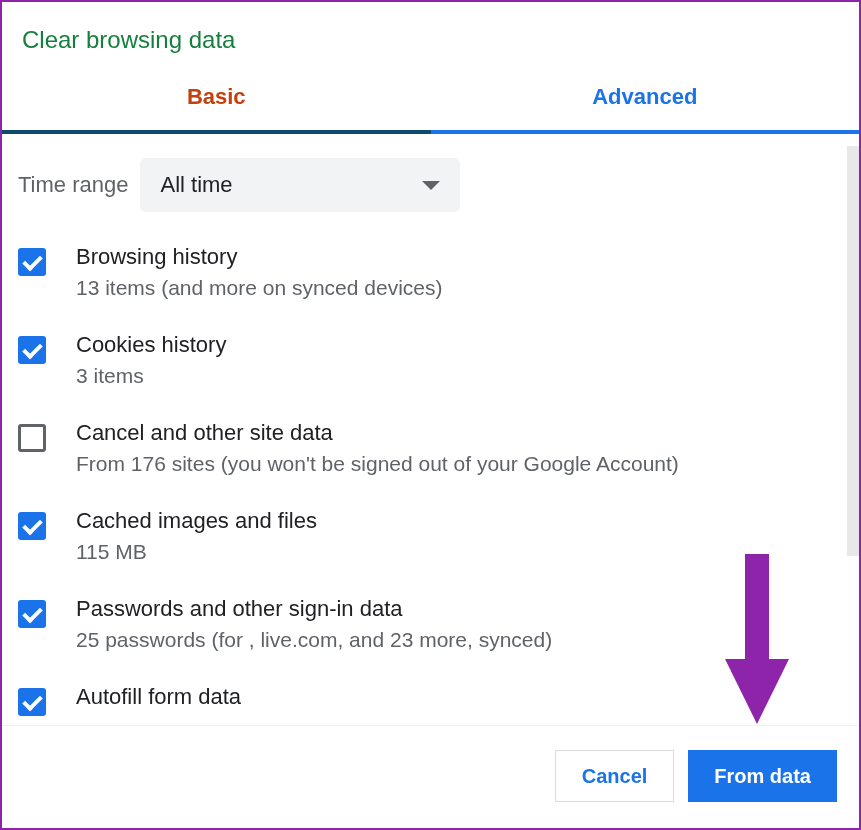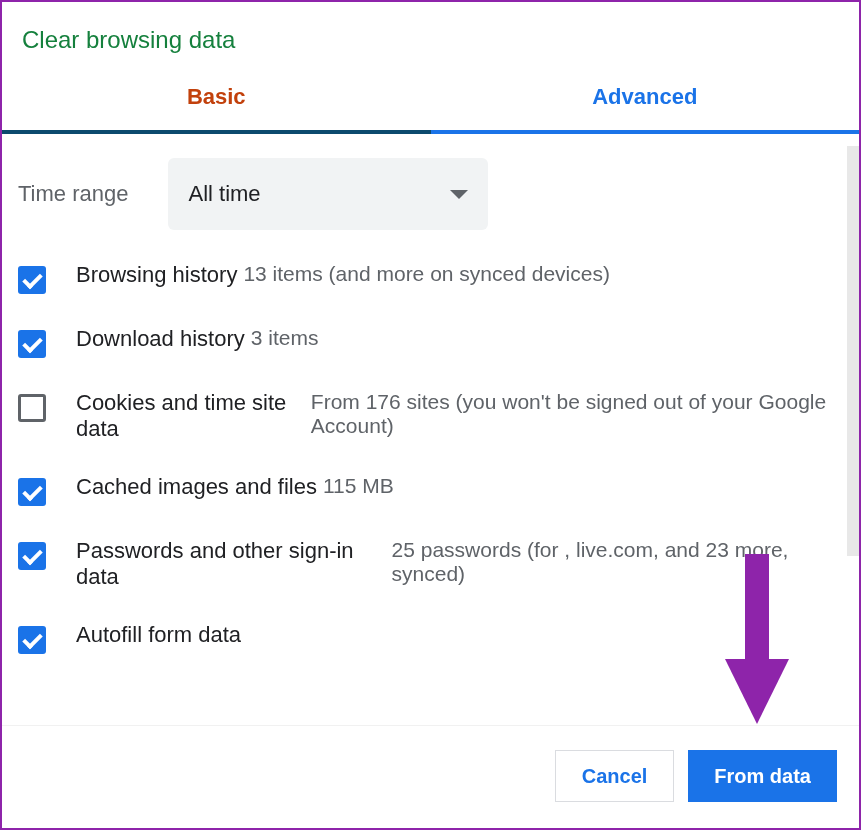--- a/index.html
+++ b/index.html
@@ -42,33 +42,33 @@
   }
   .body {
     flex: 1;
     overflow-y: auto;
     padding: 0 16px 0 16px;
     position: relative;
   }
   .timerow {
     display: flex;
     align-items: center;
-    gap: 40px;
+    gap: 12px;
     padding: 24px 0 22px 0;
   }
   .timerow-label {
     font-size: 22px;
     color: #5f6368;
   }
   .select {
     display: flex;
     align-items: center;
     justify-content: space-between;
     width: 320px;
-    height: 72px;
+    height: 54px;
     background: #f1f3f4;
     border-radius: 6px;
     padding: 0 20px;
     cursor: pointer;
   }
   .select-text {
     font-size: 22px;
     color: #202124;
   }
   .select-caret {
@@ -106,21 +106,21 @@
     height: 14px;
     border: solid #fff;
     border-width: 0 4px 4px 0;
     transform: rotate(45deg);
     margin-top: -3px;
   }
   .checkbox.unchecked {
     background: #fff;
     border: 3px solid #5f6368;
   }
-  .item-text { display: flex; gap: 6px; }
+  .item-text { display: flex; flex-direction: column; gap: 6px; }
   .item-title { font-size: 22px; color: #202124; }
   .item-sub { font-size: 21px; color: #5f6368; }
   .scrollbar-track {
     position: absolute;
     right: 0;
     top: 144px;
     width: 12px;
     height: 410px;
     background: #e8e8e8;
   }
@@ -189,29 +189,29 @@
         <div class="checkbox checked"></div>
         <div class="item-text">
           <div class="item-title">Browsing history</div>
           <div class="item-sub">13 items (and more on synced devices)</div>
         </div>
       </div>
 
       <div class="item">
         <div class="checkbox checked"></div>
         <div class="item-text">
-          <div class="item-title">Download history</div>
+          <div class="item-title">Cookies history</div>
           <div class="item-sub">3 items</div>
         </div>
       </div>
 
       <div class="item">
         <div class="checkbox unchecked"></div>
         <div class="item-text">
-          <div class="item-title">Cookies and time site data</div>
+          <div class="item-title">Cancel and other site data</div>
           <div class="item-sub">From 176 sites (you won't be signed out of your Google Account)</div>
         </div>
       </div>
 
       <div class="item">
         <div class="checkbox checked"></div>
         <div class="item-text">
           <div class="item-title">Cached images and files</div>
           <div class="item-sub">115 MB</div>
         </div>

